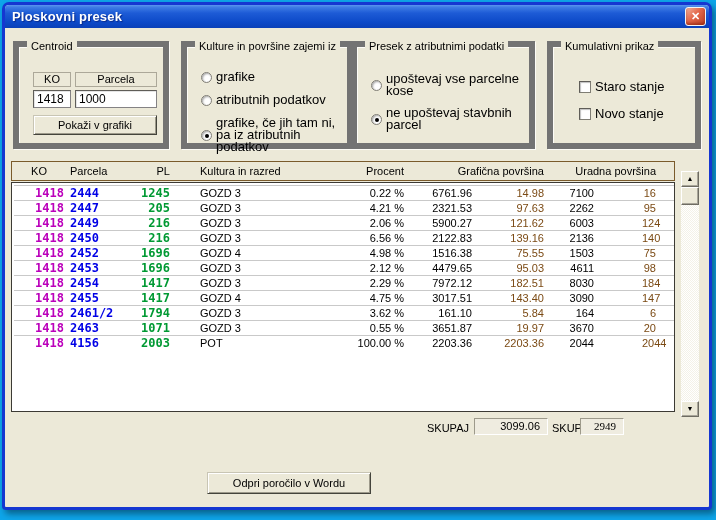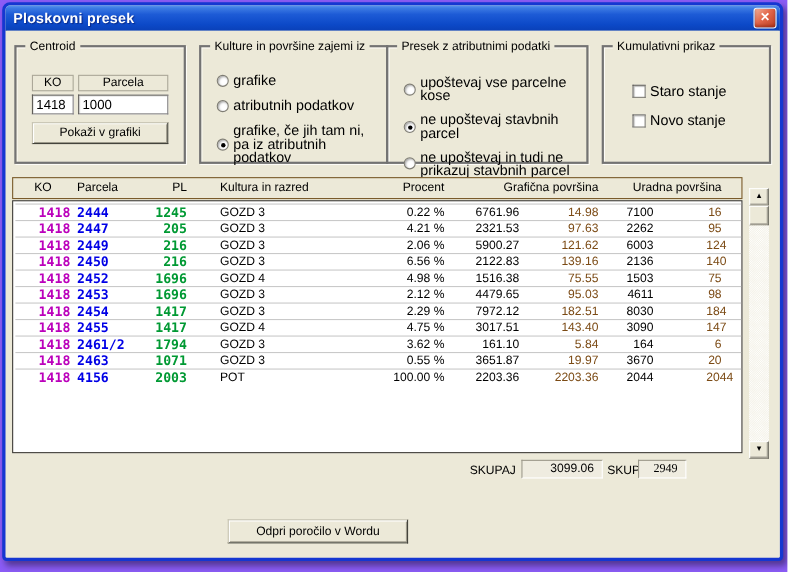--- a/index.html
+++ b/index.html
@@ -1,35 +1,35 @@
 <!DOCTYPE html>
 <html style="--ko_text: #BB00BB; --parcela_text: #0000E6; --pl_text: #009933; --area_brown: #7B4A14; --window_border: #1537D1;"><head>
 <meta charset="utf-8">
 <style>
   * { margin:0; padding:0; box-sizing:border-box; }
   html,body { background:#FFFFFF; }
-  .stage { position:relative; width:716px; height:520px; background:#8b5cf6; overflow:hidden;
+  .stage { position:relative; width:716px; height:520px; background:#0ea5e9; overflow:hidden;
            font-family:"Liberation Sans",sans-serif; }
   .window { position:absolute; left:2px; top:2px; width:710px; height:508px;
             border:3px solid var(--window_border,#1537D1); border-radius:7px 7px 4px 4px;
             background:#ECE9D8; box-shadow:3px 4px 6px rgba(0,0,0,.4); }
   .titlebar { position:absolute; top:0; left:0; right:0; height:23px;
               background:linear-gradient(180deg,#5A96EE 0%,#3D7BE4 10%,#1D5BD6 35%,#0C49C8 75%,#0A40B8 100%);
               border-radius:4px 4px 0 0; display:flex; align-items:center; }
   .title { color:#fff; font-weight:bold; font-size:13px; padding-left:7px;
            text-shadow:1px 1px 1px #0A2A8A; letter-spacing:.2px; }
   .close-btn { position:absolute; right:3px; top:2px; width:21px; height:19px; border-radius:3px;
                border:1px solid #F4F4F4;
                background:linear-gradient(135deg,#F2B49E 0%,#E3674A 45%,#BE4227 100%);
                color:#fff; font-weight:bold; font-size:11px; line-height:16px; text-align:center;
                box-shadow:inset 0 -2px 3px rgba(120,20,0,.5); cursor:pointer; }
   .client { position:absolute; top:23px; left:1px; right:1px; bottom:1px; background:#ECE9D8; }
 
   
-  .gb { position:absolute; border:2px solid #737373; box-shadow:1px 1px 0 #FDFCF7 inset, 1px 1px 0 #FDFCF7; }
+  .gb { position:absolute; border:6px solid #737373; box-shadow:1px 1px 0 #FDFCF7 inset, 1px 1px 0 #FDFCF7; }
   .gb-title { position:absolute; top:-7px; left:8px; background:#ECE9D8; padding:0 4px;
               font-size:11px; color:#000; white-space:nowrap; }
   .gb-centroid { left:7px;  top:13px; width:156px; height:108px; }
   .gb-source   { left:175px; top:13px; width:172px; height:108px; }
   .gb-intersect{ left:345px; top:13px; width:184px; height:108px; }
   .gb-cumul    { left:541px; top:13px; width:154px; height:108px; }
 
   .lbl-box { position:absolute; height:15px; line-height:13px; text-align:center; font-size:11px;
              border:1px solid #ACA899; background:#ECE9D8; }
   .edit { position:absolute; height:18px; font:12px "Liberation Sans",sans-serif; padding:0 3px;
@@ -150,24 +150,20 @@
         <span class="gb-title">Presek z atributnimi podatki</span>
         <div class="opt-col int-opts">
           <div class="opt">
             <span class="radio"></span>
             <span class="opt-label">upoštevaj vse parcelne kose</span>
           </div>
           <div class="opt">
             <span class="radio on"></span>
             <span class="opt-label">ne upoštevaj stavbnih parcel</span>
           </div>
-          <div class="opt top">
-            <span class="radio" style="margin-top:6px;"></span>
-            <span class="opt-label">ne upoštevaj in tudi ne prikazuj stavbnih parcel</span>
-          </div>
         </div>
       </div>
 
       <div class="gb gb-cumul">
         <span class="gb-title">Kumulativni prikaz</span>
         <div class="opt-col cum-opts">
           <div class="opt">
             <span class="checkbox"></span>
             <span class="opt-label">Staro stanje</span>
           </div>

